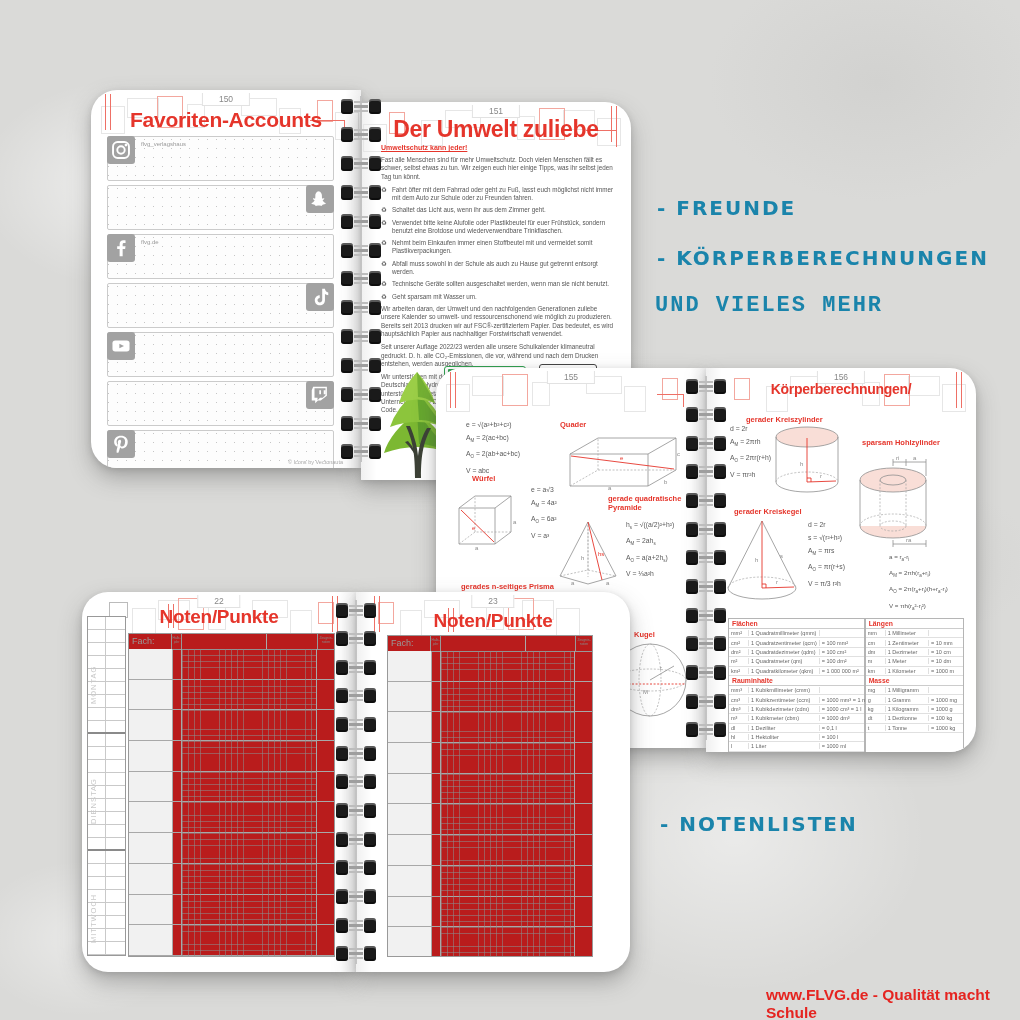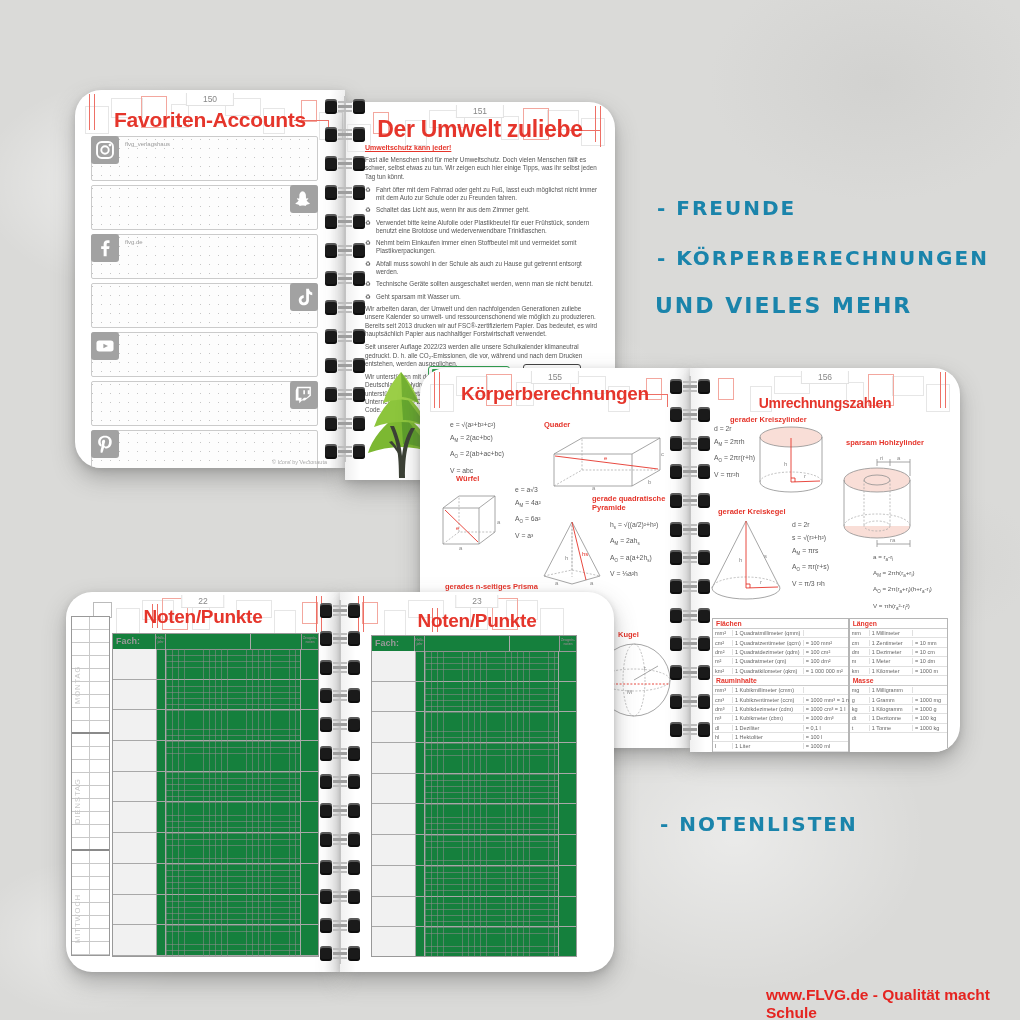--- a/index.html
+++ b/index.html
@@ -8,21 +8,21 @@
     background-color:#dadad8;
     background-image:
       radial-gradient(ellipse 220px 160px at 12% 18%, rgba(255,255,255,.55), transparent 65%),
       radial-gradient(ellipse 280px 200px at 86% 8%, rgba(202,202,200,.5), transparent 60%),
       radial-gradient(ellipse 320px 260px at 72% 82%, rgba(255,255,255,.45), transparent 60%),
       radial-gradient(ellipse 200px 150px at 28% 72%, rgba(200,200,198,.5), transparent 60%),
       radial-gradient(ellipse 260px 200px at 52% 42%, rgba(242,242,240,.55), transparent 60%),
       radial-gradient(ellipse 160px 120px at 92% 55%, rgba(205,205,203,.4), transparent 60%),
       radial-gradient(ellipse 180px 130px at 8% 92%, rgba(255,255,255,.4), transparent 60%);
   }
-  .nb{position:absolute;}
+  .nb{position:absolute;margin-left:16px;}
   .page{position:absolute;background:#fff;overflow:hidden;
     box-shadow:0 10px 22px rgba(70,70,70,.35), 0 2px 6px rgba(90,90,90,.22);}
   .pL{border-radius:26px 0 0 26px;}
   .pR{border-radius:0 26px 26px 0;}
   .pL::after{content:"";position:absolute;right:0;top:0;bottom:0;width:16px;
     background:linear-gradient(90deg,transparent,rgba(0,0,0,.06));}
   .pR::before{content:"";position:absolute;left:0;top:0;bottom:0;width:16px;
     background:linear-gradient(270deg,transparent,rgba(0,0,0,.06));}
   
   .spiral{position:absolute;width:40px;display:flex;flex-direction:column;justify-content:space-between;z-index:6;}
@@ -86,21 +86,21 @@
   
   .ct{position:absolute;display:flex;gap:0;font-size:5.5px;color:#666;z-index:2;}
   .ct-half{border:1px solid #b5b5b5;background:#fff;}
   .ct-h{color:#e5352b;font-weight:bold;font-size:6.8px;padding:1px 3px;border-bottom:1px solid #ccc;}
   .ct-r{display:flex;border-bottom:1px solid #e0e0e0;height:8.4px;align-items:center;}
   .ct-r .cu{width:17px;padding-left:2px;border-right:1px solid #e0e0e0;flex:none;}
   .ct-r .cn{flex:1;padding-left:2px;border-right:1px solid #e0e0e0;overflow:hidden;white-space:nowrap;}
   .ct-r .ce{width:42px;padding-left:2px;flex:none;white-space:nowrap;}
   .ct-half.hr .ce{width:32px;}
   
-  .ntable{position:absolute;border:1.5px solid #999;background:#15803d;z-index:2;font-weight:bold;}
+  .ntable{position:absolute;border:1.5px solid #999;background:#b91c1c;z-index:2;}
   .nhead{height:15px;border-bottom:1px solid #999;display:flex;
     background:linear-gradient(90deg,transparent 0 137px,#aaa 137px 138px,transparent 138px);}
   .nh-fach{width:43px;font-size:9px;color:#999;padding:2px 0 0 3px;border-right:1px solid #999;box-sizing:border-box;flex:none;}
   .nh-halb{width:10px;font-size:3.4px;color:#888;border-right:1px solid #999;white-space:pre-line;
     line-height:1.25;padding-top:2px;text-align:center;box-sizing:border-box;flex:none;}
   .nh-grid{flex:1;}
   .nh-zeug{width:17px;font-size:3.4px;color:#888;white-space:pre-line;line-height:1.25;padding-top:2px;
     text-align:center;border-left:1px solid #999;box-sizing:border-box;flex:none;}
   .nbody{position:absolute;left:0;right:0;top:15px;bottom:0;
     background-image:
@@ -116,21 +116,21 @@
       repeating-linear-gradient(180deg, transparent 0 12.2px, #c9c9c9 12.2px 13px),
       linear-gradient(90deg, transparent 0 17px, #c9c9c9 17px 18px, transparent 18px);}
   .wthick{position:absolute;left:0;right:0;height:1.5px;background:#8a8a8a;}
   .wd{position:absolute;left:1px;width:16px;writing-mode:vertical-rl;transform:rotate(180deg);
     font-size:7.5px;color:#c8c8c8;letter-spacing:1px;text-align:center;}
   .wtab{position:absolute;left:27px;top:10px;width:17px;height:14px;border:1px solid #bbb;background:#fff;z-index:3;}
   
   .marker{position:absolute;font-family:"DejaVu Sans",sans-serif;font-weight:bold;color:#1a84ab;z-index:4;}
   .promo-head{left:640px;top:55px;width:312px;text-align:center;font-size:28px;line-height:41px;letter-spacing:2px;}
   .promo-item{font-size:20px;letter-spacing:2px;}
-  .promo-more{font-size:22px;letter-spacing:2px;}
+  .promo-more{font-size:22px;letter-spacing:2px;font-family:Liberation Mono, monospace;}
   .footer{position:absolute;left:766px;top:986px;font-size:15.5px;font-weight:bold;color:#e52420;z-index:4;}
 </style>
 </head>
 <body>
 
 <div id="canvas">
 
   <div class="nb" style="left:75px;top:90px;width:540px;height:378px;z-index:10">
 
     <div class="page pL" style="left:0;top:0;width:270px;height:378px">
@@ -381,21 +381,20 @@
         <i style="left:10px;top:16px;width:22px;height:26px"></i>
           <i style="left:36px;top:8px;width:30px;height:18px"></i>
         <i class="r" style="left:66px;top:6px;width:24px;height:30px"></i>
           <i style="left:96px;top:14px;width:16px;height:22px"></i>
         <i style="left:150px;top:8px;width:34px;height:16px"></i>
           <i style="left:188px;top:18px;width:20px;height:24px"></i>
         <i class="r" style="left:226px;top:10px;width:14px;height:20px"></i>
           <i class="vl" style="left:14px;top:4px;height:36px"></i>
       </div>
       <div class="pgnum">155</div>
-      <div class="ptitle" style="top:15px;font-size:19px">Körperberechnungen</div>
       <div class="ttail" style="right:22px;top:26px;width:26px;height:12px"></div>
 
       <div class="flabel" style="left:124px;top:52px">Quader</div>
       <div class="flines" style="left:30px;top:50px">
         <div class="fline">e = √(a²+b²+c²)</div>
           <div class="fline">A<sub>M</sub> = 2(ac+bc)</div>
           <div class="fline">A<sub>O</sub> = 2(ab+ac+bc)</div>
           <div class="fline">V = abc</div>
       </div>
       <svg class="dg" style="left:128px;top:64px" width="118" height="58" viewBox="0 0 118 58">
@@ -463,21 +462,21 @@
         <i style="left:10px;top:16px;width:22px;height:26px"></i>
           <i style="left:36px;top:8px;width:30px;height:18px"></i>
         <i class="r" style="left:66px;top:6px;width:24px;height:30px"></i>
           <i style="left:96px;top:14px;width:16px;height:22px"></i>
         <i style="left:150px;top:8px;width:34px;height:16px"></i>
           <i style="left:188px;top:18px;width:20px;height:24px"></i>
         <i class="r" style="left:226px;top:10px;width:14px;height:20px"></i>
           <i class="vl" style="left:14px;top:4px;height:36px"></i>
       </div>
       <div class="pgnum">156</div>
-      <div class="ptitle" style="top:27px;font-size:14px">Umrechnungszahlen</div>
+      <div class="ptitle" style="top:13px;font-size:14px">Körperberechnungen/</div>
 
       <div class="flabel" style="left:40px;top:47px">gerader Kreiszylinder</div>
       <div class="flines" style="left:24px;top:54px">
         <div class="fline">d = 2r</div>
           <div class="fline">A<sub>M</sub> = 2πrh</div>
           <div class="fline">A<sub>O</sub> = 2πr(r+h)</div>
           <div class="fline">V = πr²h</div>
       </div>
       <svg class="dg" style="left:66px;top:56px" width="70" height="74" viewBox="0 0 70 74">
         <ellipse cx="35" cy="13" rx="31" ry="10" class="pinkf"></ellipse>

